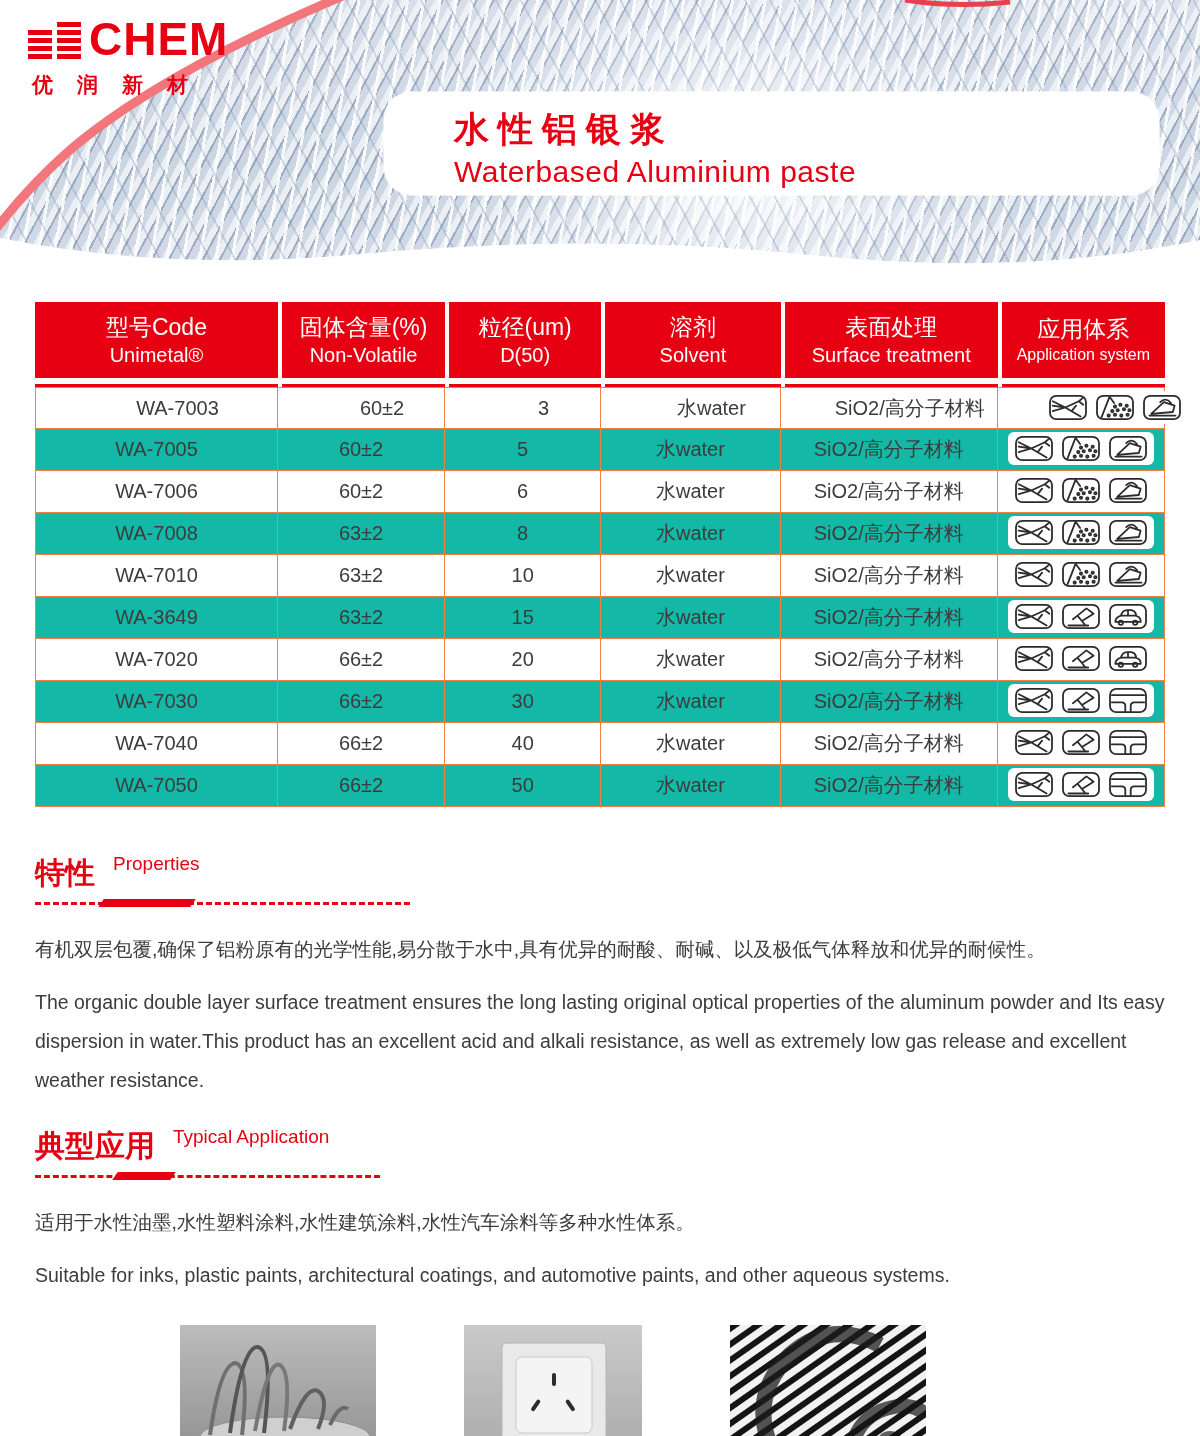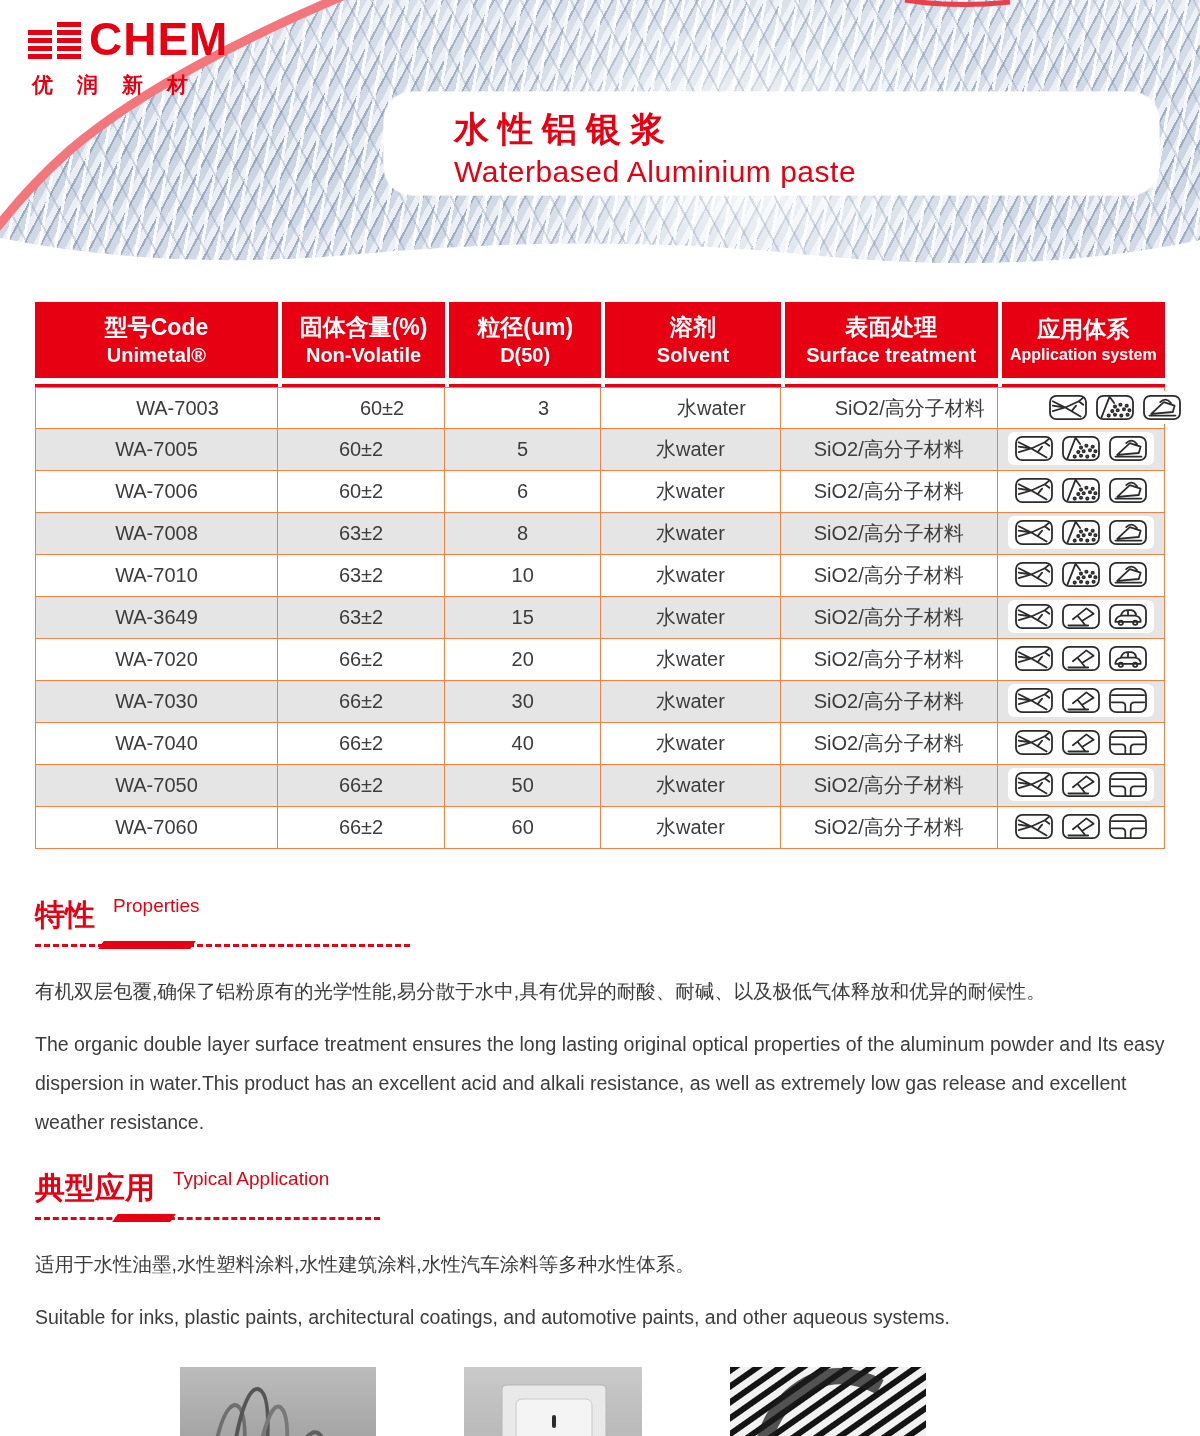--- a/index.html
+++ b/index.html
@@ -35,37 +35,37 @@
     box-shadow:0 0 0 1px rgba(255,255,255,.6);
   }
   .title-zh { color:#e60012; font-weight:bold; font-size:35px; letter-spacing:9px; }
   .title-en { color:#e60012; font-size:30px; margin-top:2px; letter-spacing:.5px; }
 
   
   .table-wrap { margin:14px 35px 0 35px; }
   table { width:100%; border-collapse:separate; border-spacing:0; table-layout:fixed; }
   col.c1{width:21.5%} col.c2{width:14.8%} col.c3{width:13.8%} col.c4{width:15.9%} col.c5{width:19.2%} col.c6{width:14.8%}
   thead th {
-    background:#e60012; color:#fff; font-weight:bold;
+    background:#e60012; color:#fff; font-weight:normal;
     height:76px; vertical-align:middle; padding:0 2px;
   }
   thead th + th { border-left:4px solid #fff;margin-top:28px; }
   th .h-zh { font-size:23px; display:block; line-height:1.3; }
   th .h-en { font-size:20px; display:block; line-height:1.2; }
   th.small-en .h-en { font-size:16px; }
   tr.redstrip td { height:9px; background:#e60012; border-top:6px solid #fff; padding:0; }
   tr.redstrip td + td { border-left:4px solid #fff; }
   tbody tr.datarow td {
     height:42px; text-align:center; vertical-align:middle;
     color:#3c3c3c; font-size:20px; background:#fff;
     border-right:1px solid #f58044; border-bottom:1px solid #f58044; padding:0 2px;
   }
   tbody tr.datarow td:first-child { border-left:1px solid #f58044; }
   tbody tr.first td { border-top:1px solid #f58044;padding-left:44px; }
-  tbody tr.alt td { background:#e5e5e5; }
+  tbody tr.alt td { background:#14b8a6; }
   .icon-chip { display:inline-flex; align-items:center; gap:7px; background:#fff; border-radius:6px; padding:3px 6px; }
   .app-icon { width:40px; height:27px; display:block; }
   .app-icon * { stroke:#2b2b2b; stroke-width:2; fill:none; stroke-linecap:round; stroke-linejoin:round; }
 
   
   .section { margin:0 35px; }
   .sec-properties { margin-top:46px; }
   .sec-application { margin-top:26px; }
   .sec-head { display:flex; align-items:flex-start; }
   .sec-head-zh { color:#e60012; font-size:30px; font-weight:bold; }
@@ -426,38 +426,20 @@
                 <use href="#ink-printing-icon"></use>
               </svg>
               <svg class="app-icon" viewBox="0 0 44 30">
                 <use href="#spray-gun-icon"></use>
               </svg>
               <svg class="app-icon" viewBox="0 0 44 30">
                 <use href="#road-marking-icon"></use>
               </svg>
             </span></td>
         </tr>
-        <tr class="datarow">
-          <td>WA-7060</td>
-          <td>66±2</td>
-          <td>60</td>
-          <td>水water</td>
-          <td>SiO2/高分子材料</td>
-          <td><span class="icon-chip">
-              <svg class="app-icon" viewBox="0 0 44 30">
-                <use href="#ink-printing-icon"></use>
-              </svg>
-              <svg class="app-icon" viewBox="0 0 44 30">
-                <use href="#spray-gun-icon"></use>
-              </svg>
-              <svg class="app-icon" viewBox="0 0 44 30">
-                <use href="#road-marking-icon"></use>
-              </svg>
-            </span></td>
-        </tr>
       </tbody>
   </table>
 </div>
 
 <section class="section sec-properties">
   <div class="sec-head">
     <span class="sec-head-zh">特性</span>
     <span class="sec-head-en">Properties</span>
   </div>
   <div class="sec-underline u-prop">

